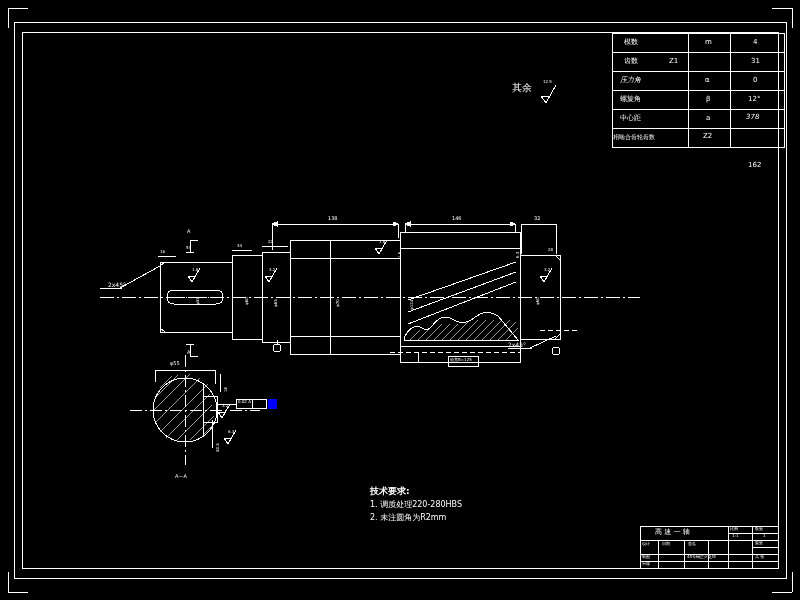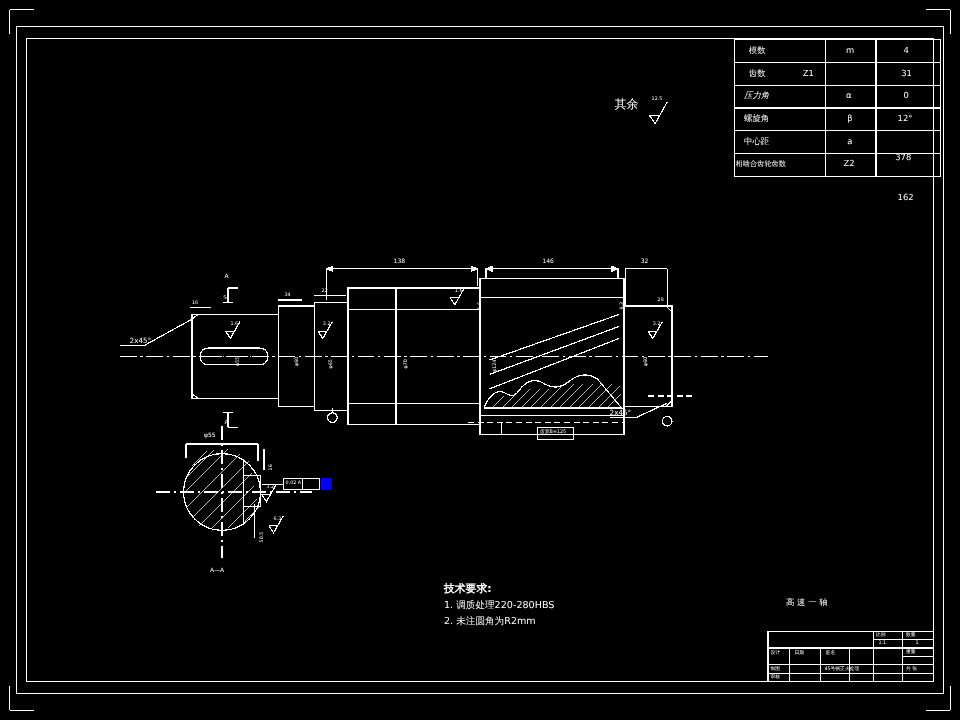--- a/index.html
+++ b/index.html
@@ -229,21 +229,21 @@
 <div class="lbl cn" style="left:620px;top:77px;font-size:7px;font-style:italic;">压力角</div>
 <div class="lbl" style="left:705px;top:77px;">α</div>
 <div class="lbl" style="left:753px;top:77px;">0</div>
 
 <div class="lbl cn" style="left:620px;top:96px;font-size:7px;text-align:right;">螺旋角</div>
 <div class="lbl" style="left:706px;top:96px;">β</div>
 <div class="lbl" style="left:748px;top:96px;">12°</div>
 
 <div class="lbl cn" style="left:620px;top:115px;font-size:7px;">中心距</div>
 <div class="lbl" style="left:706px;top:115px;">a</div>
-<div class="lbl" style="left:746px;top:128px;">378</div>
+<div class="lbl" style="left:746px;top:114px;font-style:italic;">378</div>
 
 <div class="lbl cn" style="left:613px;top:134px;font-size:6px;">相啮合齿轮齿数</div>
 <div class="lbl" style="left:703px;top:133px;">Z2</div>
 <div class="lbl" style="left:748px;top:133px;margin-top:29px;">162</div>
 
 <div class="lbl cn" style="left:512px;top:83px;font-size:10px;">其余</div>
 <div class="lbl xtiny" style="left:543px;top:80px;">12.5</div>
 
 <div class="lbl tiny" style="left:108px;top:282px;font-size:6px;">2x45°</div>
 <div class="lbl tiny" style="left:508px;top:342px;font-size:6px;">2x45°</div>
@@ -282,21 +282,21 @@
 <div class="lbl xtiny vert" style="left:216px;top:452px;transform:rotate(-90deg);">50.5</div>
 <div class="lbl xtiny" style="left:238px;top:400px;">0.02  A</div>
 <div class="lbl xtiny" style="left:222px;top:404px;">3.2</div>
 <div class="lbl xtiny" style="left:228px;top:430px;">6.3</div>
 <div class="lbl tiny" style="left:175px;top:474px;">A—A</div>
 
 <div class="lbl cn" style="left:370px;top:487px;font-size:9px;font-weight:bold;">技术要求:</div>
 <div class="lbl cn" style="left:370px;top:501px;font-size:8px;">1. 调质处理220-280HBS</div>
 <div class="lbl cn" style="left:370px;top:514px;font-size:8px;">2. 未注圆角为R2mm</div>
 
-<div class="lbl cn" style="left:655px;top:499px;font-size:7px;">高 速 一 轴</div>
+<div class="lbl cn" style="left:655px;top:529px;font-size:7px;">高 速 一 轴</div>
 <div class="lbl cn xtiny" style="left:730px;top:527px;">比例</div>
 <div class="lbl xtiny" style="left:732px;top:534px;">1:1</div>
 <div class="lbl cn xtiny" style="left:755px;top:527px;">数量</div>
 <div class="lbl xtiny" style="left:763px;top:534px;">1</div>
 <div class="lbl cn xtiny" style="left:755px;top:541px;">重量</div>
 <div class="lbl cn xtiny" style="left:755px;top:555px;">共 张</div>
 <div class="lbl cn xtiny" style="left:687px;top:555px;">45号钢正火处理</div>
 <div class="lbl cn xtiny" style="left:642px;top:542px;">设计</div>
 <div class="lbl cn xtiny" style="left:642px;top:555px;">制图</div>
 <div class="lbl cn xtiny" style="left:642px;top:562px;">审核</div>

